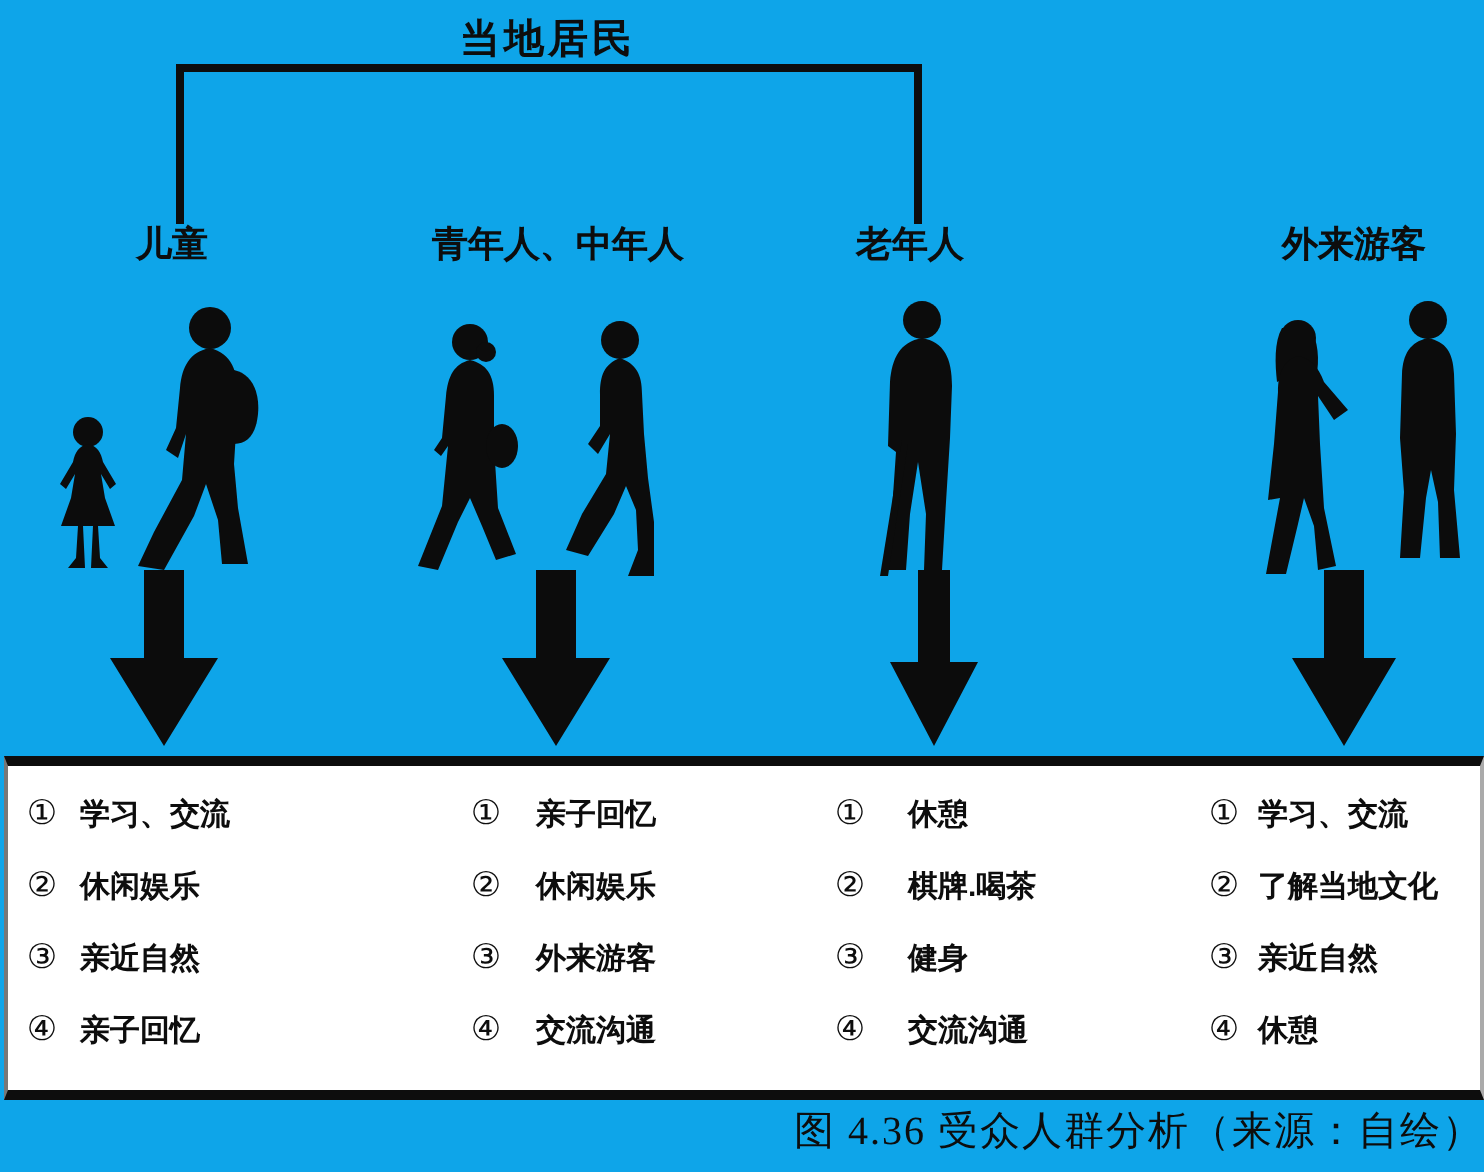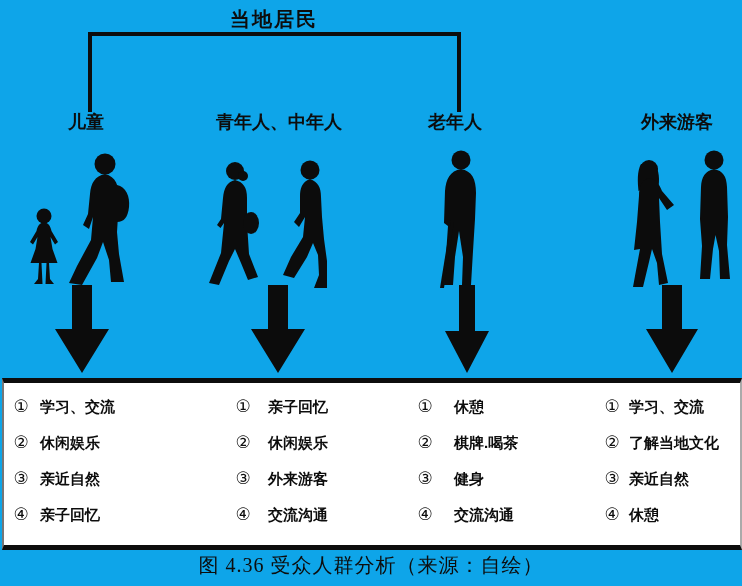--- a/index.html
+++ b/index.html
@@ -26,21 +26,21 @@
   .list-col{position:absolute;top:0;padding-top:14px;}
   .list-row{display:flex;align-items:center;height:20px;margin-bottom:16px;}
   .num{font-size:17px;line-height:20px;width:22px;text-align:center;flex:0 0 auto;}
   .txt{font-size:15px;font-weight:bold;white-space:nowrap;}
   .col-a .txt{margin-left:8px;}
   .col-b .txt{margin-left:14px;}
   .col-c .txt{margin-left:18px;}
   .col-d .txt{margin-left:6px;}
   
   .caption{
-    position:absolute;left:0;top:552px;width:742px;text-align:center;
+    position:absolute;left:0;top:552px;width:742px;text-align:right;
     font-family:"Liberation Serif","DejaVu Serif",serif;font-size:20px;color:#0d0d0d;
     letter-spacing:1px;
   }
 </style>
 </head>
 <body>
 
 <div id="canvas">
 
   <div class="title" style="left:204px;top:6px;width:140px;">当地居民</div>

